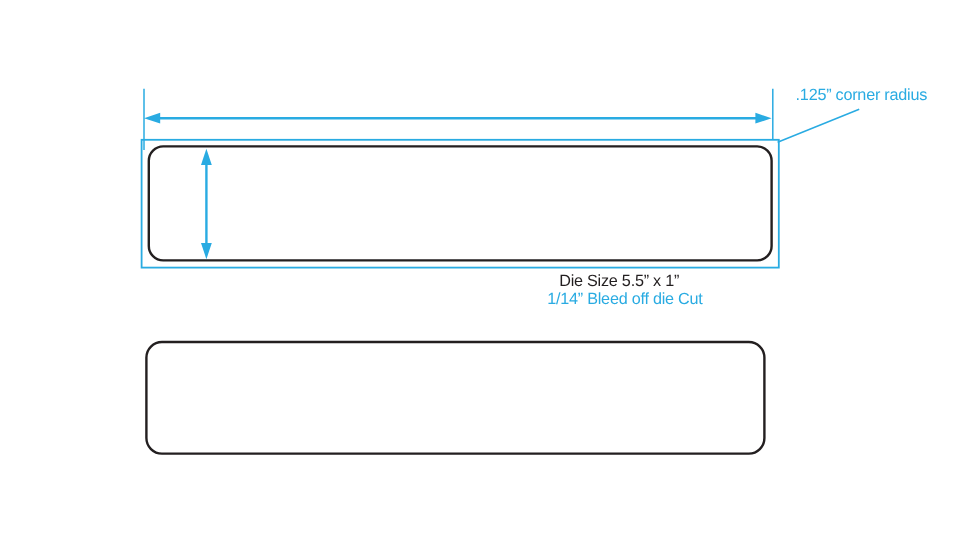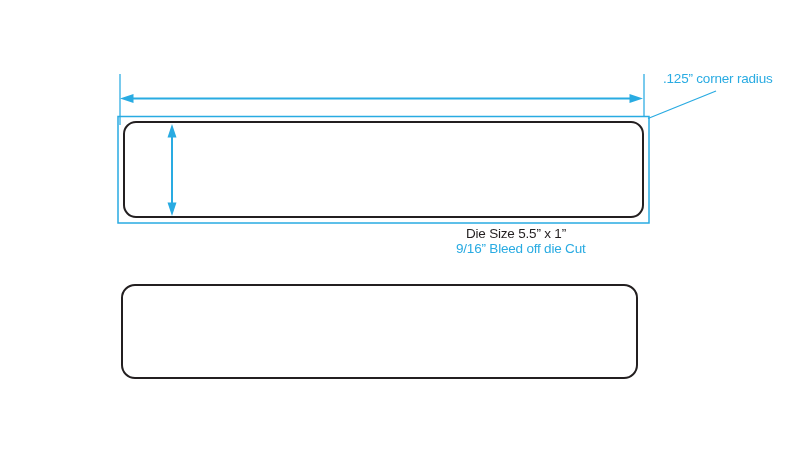--- a/index.html
+++ b/index.html
@@ -70,15 +70,15 @@
 
     <line x1="648" y1="118.5" x2="716" y2="91" class="cyan-line" stroke-width="1.25"></line>
 
     <rect x="122" y="285" width="515" height="93" rx="13" ry="13" class="ink-line" stroke-width="2"></rect>
   </svg>
 
   <div class="label cyan" style="left:663px; top:72px;">.125” corner radius</div>
 
   <div class="label ink" style="left:466px; top:227px;">Die Size 5.5” x 1”</div>
 
-  <div class="label cyan" style="left:456px; top:242px;">9/16” Bleed off die Cut</div>
+  <div class="label cyan" style="left:456px; top:242px;">1/14” Bleed off die Cut</div>
 
 </div>
 
 </body></html>

